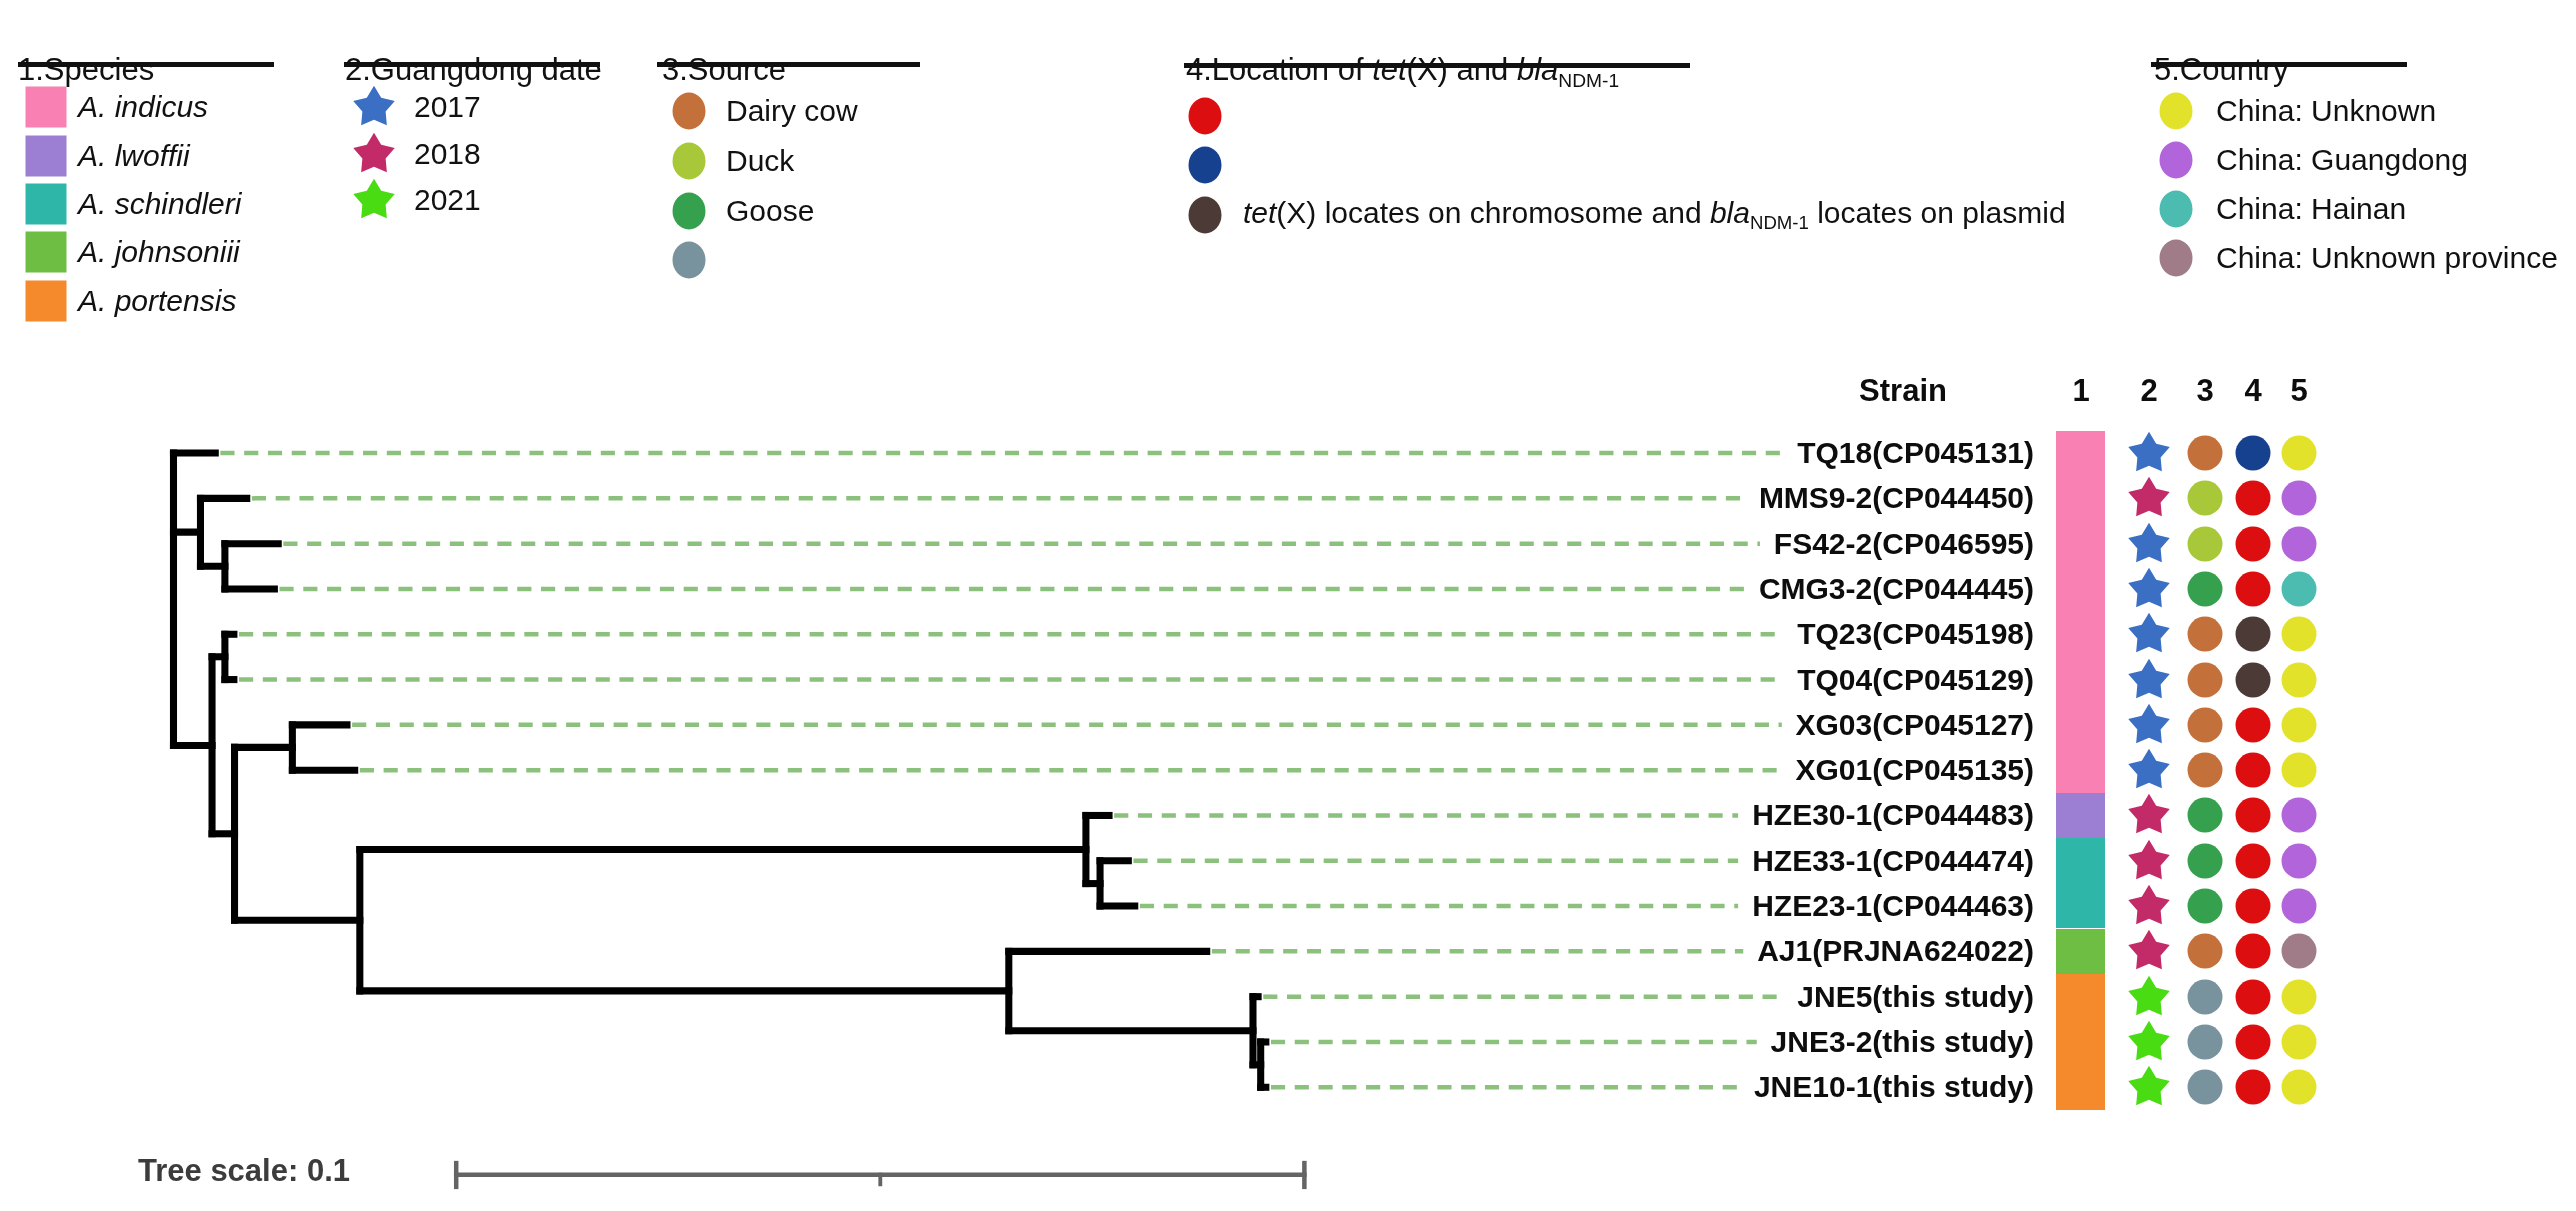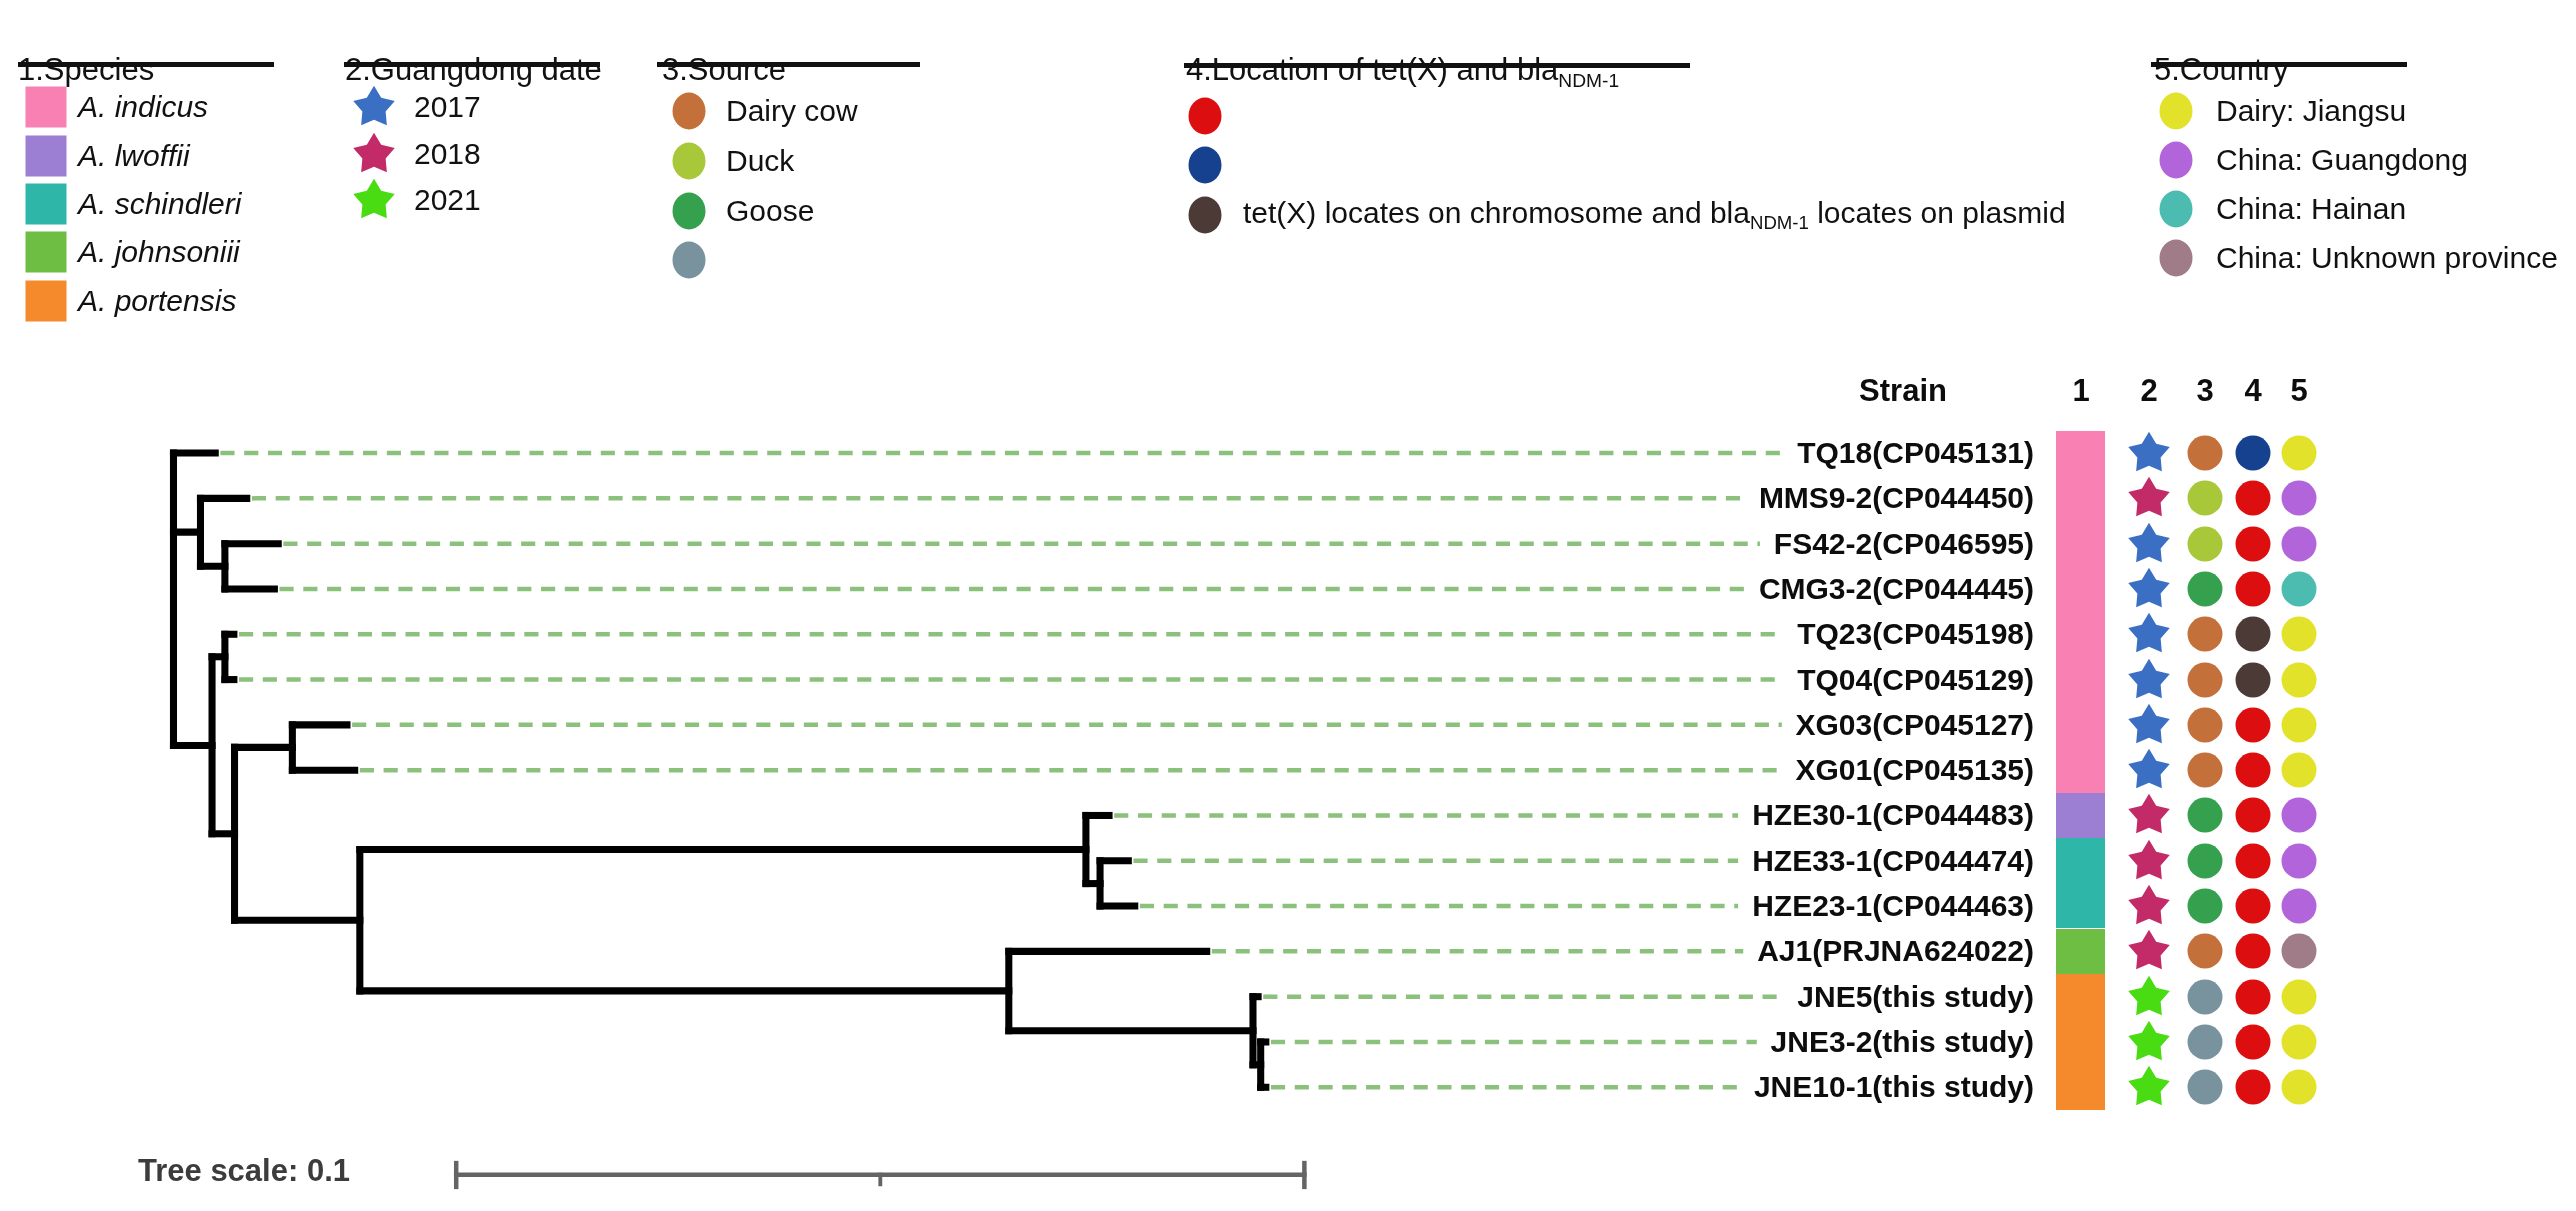--- a/index.html
+++ b/index.html
@@ -11,21 +11,21 @@
   .leg-label{position:absolute;font-size:30px;font-weight:400;white-space:nowrap;transform:translateY(-50%);color:#111;}
   .leg-label.italic{font-style:italic;}
   .swatch-square{position:absolute;width:41px;height:41px;transform:translate(-50%,-50%);}
   .swatch-circle{position:absolute;width:33px;height:37px;border-radius:50%;transform:translate(-50%,-50%);}
   .dot{position:absolute;width:35px;height:35px;border-radius:50%;transform:translate(-50%,-50%);}
   .star-svg{position:absolute;transform:translate(-50%,-50%);}
   .strain-label{position:absolute;font-size:30px;font-weight:700;white-space:nowrap;transform:translateY(-50%);color:#0d0d0d;}
   .col-header{position:absolute;font-size:31px;font-weight:700;transform:translate(-50%,-50%);color:#0d0d0d;}
   .bar-seg{position:absolute;}
   #scale-label{position:absolute;font-size:31px;font-weight:700;color:#3c3c3c;transform:translateY(-50%);white-space:nowrap;}
-  .i{margin-top:16px;}
+  .i{font-style:italic;margin-top:16px;}
   .sub{font-size:0.62em;vertical-align:-0.35em;}
 </style>
 </head>
 <body>
 
 <div id="canvas">
   <svg id="tree-svg" viewBox="0 0 4009 1886">
       <line x1="343" y1="705" x2="2776" y2="705" stroke="#8BC17D" stroke-width="7" stroke-dasharray="22 15"></line>
       <line x1="392" y1="775.5" x2="2716" y2="775.5" stroke="#8BC17D" stroke-width="7" stroke-dasharray="22 15"></line>
       <line x1="441" y1="846" x2="2739" y2="846" stroke="#8BC17D" stroke-width="7" stroke-dasharray="22 15"></line>
@@ -156,21 +156,21 @@
     <div class="swatch-circle" style="left: 689px; top: 161px; background: rgb(168, 199, 57);"></div>
     <div class="leg-label" style="left: 726px; top: 161px;">Duck</div>
     <div class="swatch-circle" style="left: 689px; top: 211px; background: rgb(53, 160, 78);"></div>
     <div class="leg-label" style="left: 726px; top: 211px;">Goose</div>
     <div class="swatch-circle" style="left: 689px; top: 260px; background: rgb(120, 146, 158);"></div>
     <div class="swatch-circle" style="left: 1205px; top: 116px; background: rgb(220, 14, 16);"></div>
     <div class="swatch-circle" style="left: 1205px; top: 165px; background: rgb(22, 65, 143);"></div>
     <div class="swatch-circle" style="left: 1205px; top: 215px; background: rgb(76, 58, 54);"></div>
     <div class="leg-label" style="left: 1243px; top: 215px;"><span class="i">tet</span><span>(X) locates on chromosome and </span><span class="i">bla</span><span class="sub">NDM-1</span><span> locates on plasmid</span></div>
     <div class="swatch-circle" style="left: 2176px; top: 111px; background: rgb(226, 226, 43);"></div>
-    <div class="leg-label" style="left: 2216px; top: 111px;">Dairy: Jiangsu</div>
+    <div class="leg-label" style="left: 2216px; top: 111px;">China: Unknown</div>
     <div class="swatch-circle" style="left: 2176px; top: 160px; background: rgb(178, 100, 218);"></div>
     <div class="leg-label" style="left: 2216px; top: 160px;">China: Guangdong</div>
     <div class="swatch-circle" style="left: 2176px; top: 209px; background: rgb(76, 188, 177);"></div>
     <div class="leg-label" style="left: 2216px; top: 209px;">China: Hainan</div>
     <div class="swatch-circle" style="left: 2176px; top: 258px; background: rgb(159, 124, 136);"></div>
     <div class="leg-label" style="left: 2216px; top: 258px;">China: Unknown province</div>
     <div class="strain-label" style="right: 542px; top: 453px;">TQ18(CP045131)</div>
     <svg width="45" height="45" viewBox="0 0 70 70" class="star-svg" style="left: 2149px; top: 453px; position: absolute;">
       <polygon points="35,2 46.2,20.6 67.3,25.5 53.1,41.9 55,63.5 35,55 15,63.5 16.9,41.9 2.7,25.5 23.8,20.6" fill="#3A6FC4"></polygon>
     </svg>

